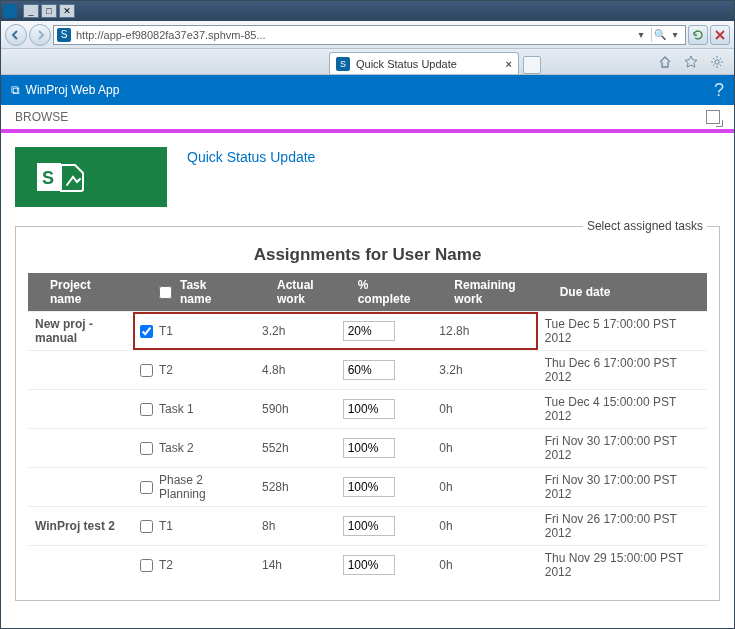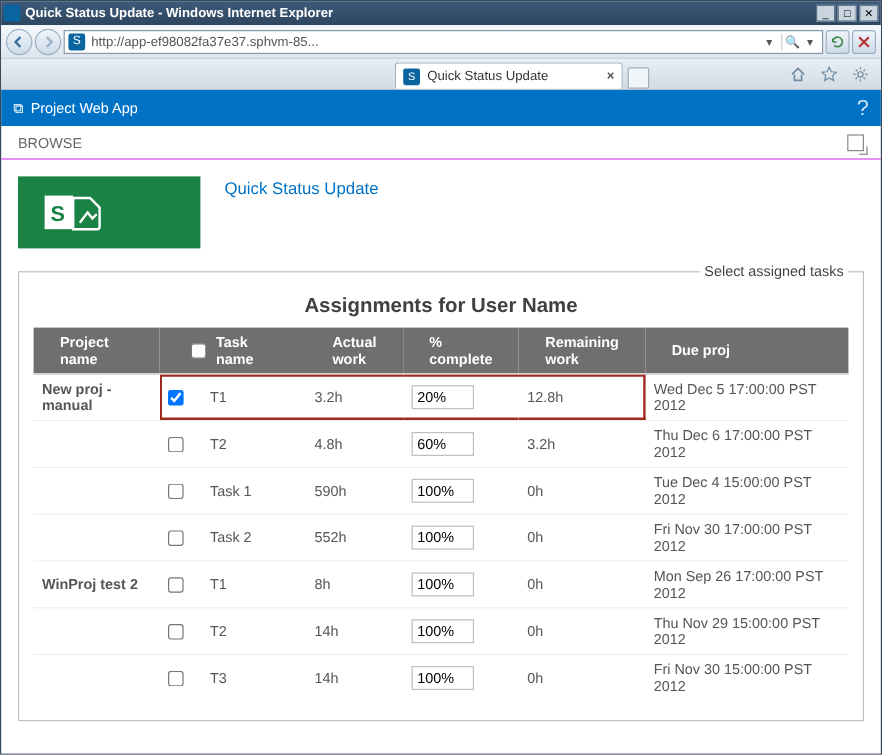--- a/index.html
+++ b/index.html
@@ -23,54 +23,53 @@
   .tab { height:22px; min-width:190px; background:#fff; border:1px solid #9cb0c0; border-bottom:none; border-radius:3px 3px 0 0; display:flex; align-items:center; padding:0 6px; gap:6px; font-size:11px;}
   .tab .tfav { width:14px; height:14px; background:#0a64a0; border-radius:2px; color:#fff; font-size:9px; display:flex; align-items:center; justify-content:center;}
   .tab .tclose { margin-left:auto; font-weight:bold; color:#555; cursor:pointer;}
   .newtab { width:18px; height:18px; border:1px solid #9cb0c0; background:#f2f6fa; margin-left:4px; margin-bottom:0; border-radius:2px;}
   .rightbar { margin-left:auto; display:flex; gap:4px; padding:0 6px; align-items:center; height:100%;}
   
   .suitebar { height:30px; background:#0072c6; color:#fff; display:flex; align-items:center; padding:0 10px;}
   .suitebar .bolt { font-size:12px; margin-right:6px;}
   .suitebar .help { margin-left:auto; font-size:18px; color:#cfe6f6; cursor:pointer;}
   
-  .browsebar { height:28px; border-bottom:1px solid #d946ef; display:flex; align-items:center; padding:0 14px; color:#666; font-size:12px;}
+  .browsebar { height:28px; border-bottom:4px solid #d946ef; display:flex; align-items:center; padding:0 14px; color:#666; font-size:12px;}
   .browsebar .focus { margin-left:auto; width:14px; height:14px; border:1px solid #888; position:relative;}
   .browsebar .focus::after { content:""; position:absolute; right:-4px; bottom:-4px; width:6px; height:6px; border-right:1px solid #888; border-bottom:1px solid #888;}
   
   .content { flex:1; overflow:auto; padding: 14px 14px 8px 14px; }
   .headerrow { display:flex; align-items:flex-start; gap:20px; margin-bottom:12px;}
   .sptile { width:152px; height:60px; background:#1a8244; display:flex; align-items:center; padding-left:22px;}
   .sptile svg { width:50px; height:40px;}
   .pagetitle { color:#0072c6; font-size:14px; margin-top:2px;}
   
   fieldset.sel { border:1px solid #c0c0c0; padding:10px 12px 16px 12px; margin:0;}
   fieldset.sel legend { color:#444; font-size:12px; padding:0 4px;text-align:right;}
   .grouptitle { text-align:center; color:#404040; font-size:17px; font-weight:600; font-family:"Segoe UI Semibold","Segoe UI",sans-serif; margin:2px 0 8px 0;}
   table.grid { width:100%; border-collapse:collapse;}
   table.grid th { background:#6f6f6f; color:#fff; font-size:12px; font-weight:600; text-align:left; padding:5px 22px;}
   table.grid td { border-top:1px solid #eee; padding:5px 7px; vertical-align:middle; color:#555; font-size:12px;}
-  .checkcell { display:flex; align-items:center; gap:22px;}
+  .checkcell { display:flex; align-items:center; gap:6px;}
   .checkcell input[type=checkbox]{ margin:0;}
   .th-check { display:flex; align-items:center; gap:5px;}
   .pct { width:52px; height:20px; border:1px solid #bfbfbf; padding:1px 4px; font-size:12px; background:#fff;}
   .row-red td:nth-child(2), .row-red td:nth-child(3), .row-red td:nth-child(4), .row-red td:nth-child(5) { box-shadow: inset 0 2px 0 0 #a0281d, inset 0 -2px 0 0 #a0281d; }
   .row-red td:nth-child(2){ box-shadow: inset 2px 2px 0 0 #a0281d, inset 0 -2px 0 0 #a0281d;}
   .row-red td:nth-child(5){ box-shadow: inset -2px 2px 0 0 #a0281d, inset 0 -2px 0 0 #a0281d; margin-top: 24px;}
   .projname { color:#555; font-weight:600;}
   .col-proj{ width:105px;} .col-task{width:122px;} .col-aw{width:70px;} .col-pc{width:78px;} .col-rw{width:97px;}
 </style>
 </head>
 <body>
 
 <div class="window">
 
   <div class="titlebar">
     <span class="favicon"></span>
-    <span class="title">Quick Status Update - Windows Internet Explorer</span>
     <span class="winbtn">_</span>
     <span class="winbtn">□</span>
     <span class="winbtn">✕</span>
   </div>
 
   <div class="navbar">
     <div class="navbtn">
       <svg width="10" height="10" viewBox="0 0 10 10">
           <path d="M6 1 L2 5 L6 9" stroke="#3d6f9e" stroke-width="2" fill="none"></path>
         </svg>
@@ -121,21 +120,21 @@
         <svg width="14" height="14" viewBox="0 0 14 14">
             <circle cx="7" cy="7" r="2.2" stroke="#6f8ba1" fill="none"></circle>
             <path d="M7 1v2M7 11v2M1 7h2M11 7h2M3 3l1.4 1.4M9.6 9.6L11 11M11 3l-1.4 1.4M4.4 9.6L3 11" stroke="#6f8ba1"></path>
           </svg>
       </span>
     </div>
   </div>
 
   <div class="suitebar">
     <span class="bolt">⧉</span>
-    <span>Project Web App</span>
+    <span>WinProj Web App</span>
     <span class="help">?</span>
   </div>
 
   <div class="browsebar">
     <span>BROWSE</span>
     <span class="focus"></span>
   </div>
 
   <div class="content">
 
@@ -169,36 +168,36 @@
             <th>Project name</th>
             <th>
               <span class="th-check">
                   <input type="checkbox" style="">
                   <span>Task name</span>
                 </span>
             </th>
             <th>Actual work</th>
             <th>% complete</th>
             <th>Remaining work</th>
-            <th>Due proj</th>
+            <th>Due date</th>
           </tr>
         </thead>
         <tbody id="rows">
             <tr class="row-red">
               <td class="projname">New proj - manual</td>
               <td>
                 <label class="checkcell">
                   <input type="checkbox" checked="" style="">
                   <span>T1</span>
                 </label>
               </td>
               <td>3.2h</td>
               <td><input class="pct" value="20%" style=""></td>
               <td>12.8h</td>
-              <td>Wed Dec 5 17:00:00 PST 2012</td>
+              <td>Tue Dec 5 17:00:00 PST 2012</td>
             </tr>
             <tr>
               <td class="projname"></td>
               <td>
                 <label class="checkcell">
                   <input type="checkbox" style="">
                   <span>T2</span>
                 </label>
               </td>
               <td>4.8h</td>
@@ -226,57 +225,57 @@
                   <input type="checkbox" style="">
                   <span>Task 2</span>
                 </label>
               </td>
               <td>552h</td>
               <td><input class="pct" value="100%" style=""></td>
               <td>0h</td>
               <td>Fri Nov 30 17:00:00 PST 2012</td>
             </tr>
             <tr>
+              <td class="projname"></td>
+              <td>
+                <label class="checkcell">
+                  <input type="checkbox" style="">
+                  <span>Phase 2 Planning</span>
+                </label>
+              </td>
+              <td>528h</td>
+              <td><input class="pct" value="100%" style=""></td>
+              <td>0h</td>
+              <td>Fri Nov 30 17:00:00 PST 2012</td>
+            </tr>
+            <tr>
               <td class="projname">WinProj test 2</td>
               <td>
                 <label class="checkcell">
                   <input type="checkbox" style="">
                   <span>T1</span>
                 </label>
               </td>
               <td>8h</td>
               <td><input class="pct" value="100%" style=""></td>
               <td>0h</td>
-              <td>Mon Sep 26 17:00:00 PST 2012</td>
+              <td>Fri Nov 26 17:00:00 PST 2012</td>
             </tr>
             <tr>
               <td class="projname"></td>
               <td>
                 <label class="checkcell">
                   <input type="checkbox" style="">
                   <span>T2</span>
                 </label>
               </td>
               <td>14h</td>
               <td><input class="pct" value="100%" style=""></td>
               <td>0h</td>
               <td>Thu Nov 29 15:00:00 PST 2012</td>
-            </tr>
-            <tr>
-              <td class="projname"></td>
-              <td>
-                <label class="checkcell">
-                  <input type="checkbox" style="">
-                  <span>T3</span>
-                </label>
-              </td>
-              <td>14h</td>
-              <td><input class="pct" value="100%" style=""></td>
-              <td>0h</td>
-              <td>Fri Nov 30 15:00:00 PST 2012</td>
             </tr>
           </tbody>
       </table>
 
     </fieldset>
 
   </div>
 </div>
 
 </body></html>

